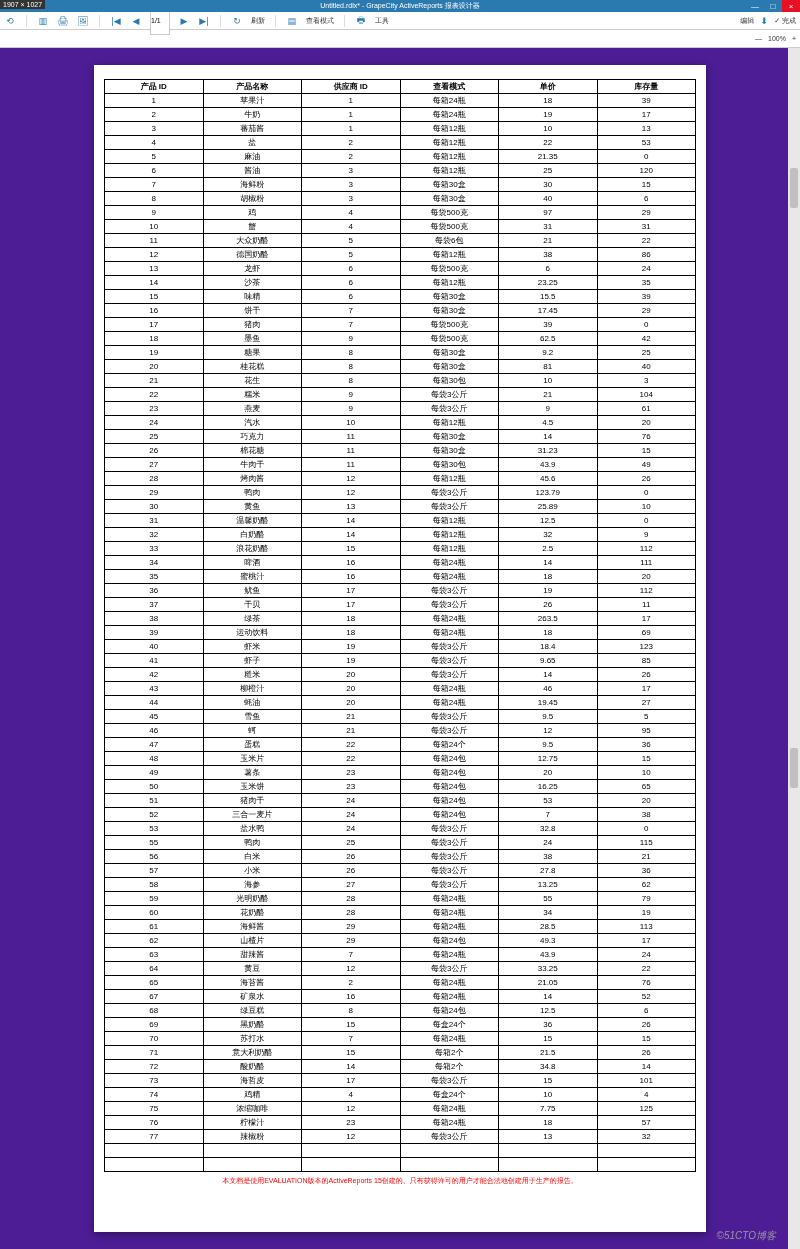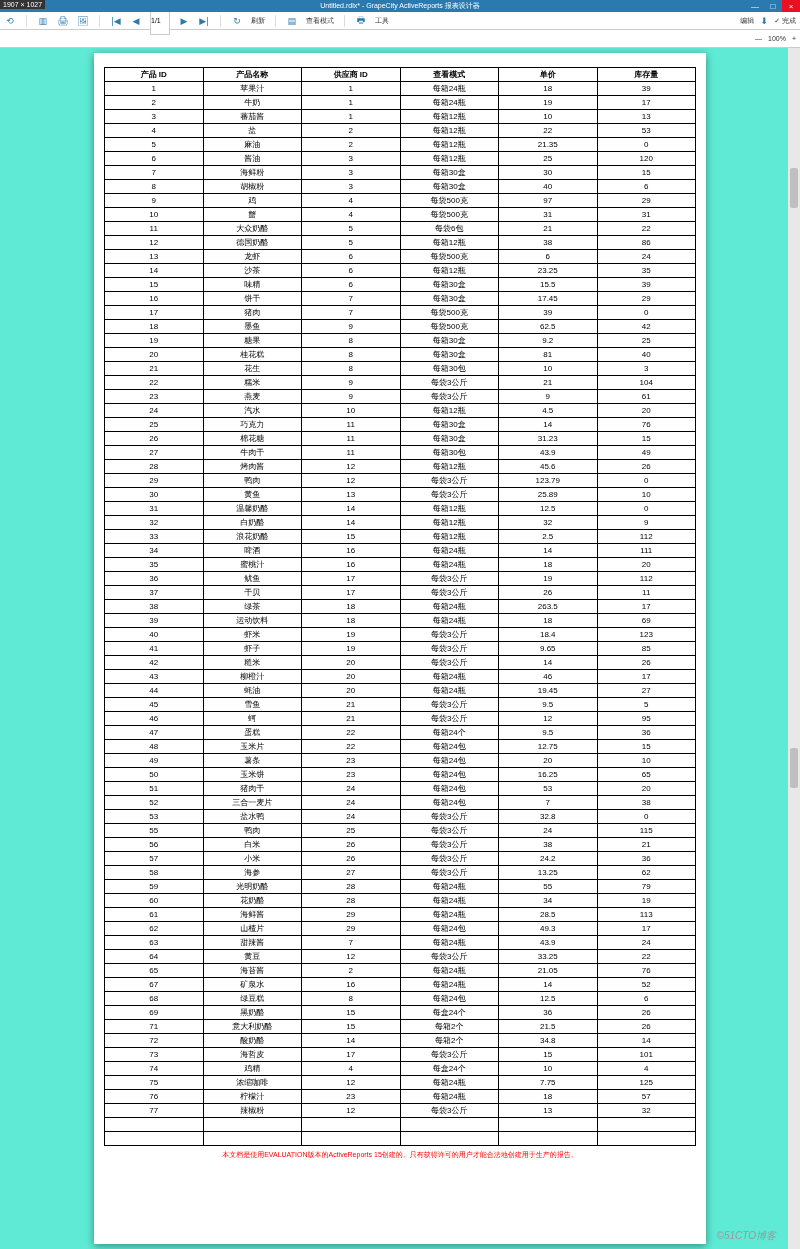--- a/index.html
+++ b/index.html
@@ -18,21 +18,21 @@
 .tb-right { display: flex; align-items: center; gap: 4px; font-size: 7px; }
 .tb-icon { width: 12px; height: 12px; display: flex; align-items: center; justify-content: center; font-size: 9px; }
 .blue { color: #2a7ab0; }
 .green { color: #4caf50; }
 .sep { width: 1px; height: 12px; background: #ddd; margin: 0 2px; }
 .tb-text { font-size: 7px; color: #333; }
 
 .sub-toolbar { background: #fff; height: 18px; border-bottom: 1px solid #ccc; display: flex; align-items: center; padding: 0 4px; gap: 6px; }
 .page-input { width: 20px; height: 28px; border: 1px solid #ccc; font-size: 7px; }
 
-.workspace { position: absolute; top: 48px; bottom: 0; left: 0; right: 0; background: #5eead4; overflow: hidden; display: flex; justify-content: center; padding: 5px 0; }
+.workspace { position: absolute; top: 48px; bottom: 0; left: 0; right: 0; background: #4c1d95; overflow: hidden; display: flex; justify-content: center; padding: 17px 0; }
 .page { background: #fff; width: 612px; box-shadow: 0 2px 8px rgba(0,0,0,0.4); padding: 14px 10px 6px 10px; }
 
 .report-table { width: 100%; border-collapse: collapse; table-layout: fixed; }
 .report-table th, .report-table td { border: 1px solid #000; text-align: center; font-size: 8px; padding: 1px 0; height: 13.6px; line-height: 11px; overflow: hidden; }
 .report-table th { font-weight: bold; background: #fff; }
 
 .eval-notice { color: #f00; font-size: 7px; text-align: center; margin-top: 4px; }
 
 .scrollbar-v { position: absolute; right: 0; top: 48px; bottom: 0; width: 12px; background: #e8e8e8; }
 .scrollbar-v::before, .scrollbar-v::after { content: ''; position: absolute; left: 2px; width: 8px; height: 40px; background: #c0c0c0; border-radius: 2px; }
@@ -544,21 +544,21 @@
             <td>26</td>
             <td>每袋3公斤</td>
             <td>38</td>
             <td>21</td>
           </tr>
           <tr>
             <td>57</td>
             <td>小米</td>
             <td>26</td>
             <td>每袋3公斤</td>
-            <td>24.2</td>
+            <td>27.8</td>
             <td>36</td>
           </tr>
           <tr>
             <td>58</td>
             <td>海参</td>
             <td>27</td>
             <td>每袋3公斤</td>
             <td>13.25</td>
             <td>62</td>
           </tr>
@@ -636,20 +636,28 @@
           </tr>
           <tr>
             <td>69</td>
             <td>黑奶酪</td>
             <td>15</td>
             <td>每盒24个</td>
             <td>36</td>
             <td>26</td>
           </tr>
           <tr>
+            <td>70</td>
+            <td>苏打水</td>
+            <td>7</td>
+            <td>每箱24瓶</td>
+            <td>15</td>
+            <td>15</td>
+          </tr>
+          <tr>
             <td>71</td>
             <td>意大利奶酪</td>
             <td>15</td>
             <td>每箱2个</td>
             <td>21.5</td>
             <td>26</td>
           </tr>
           <tr>
             <td>72</td>
             <td>酸奶酪</td>

